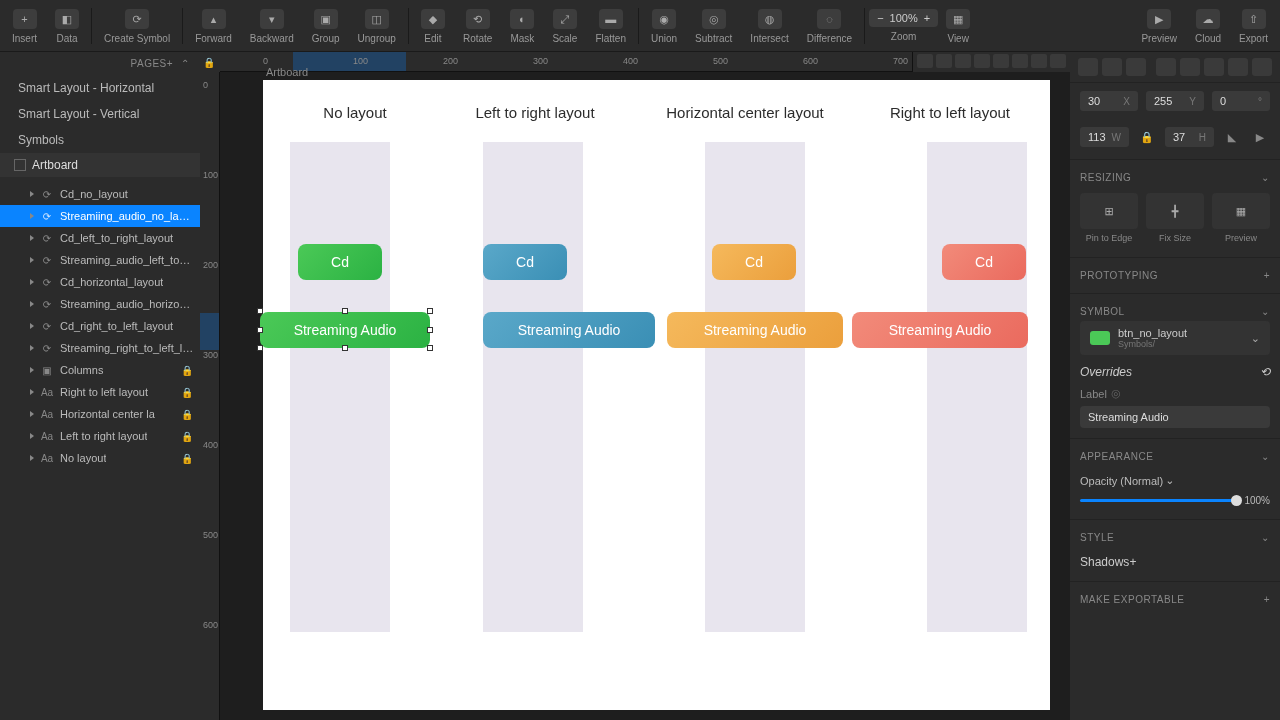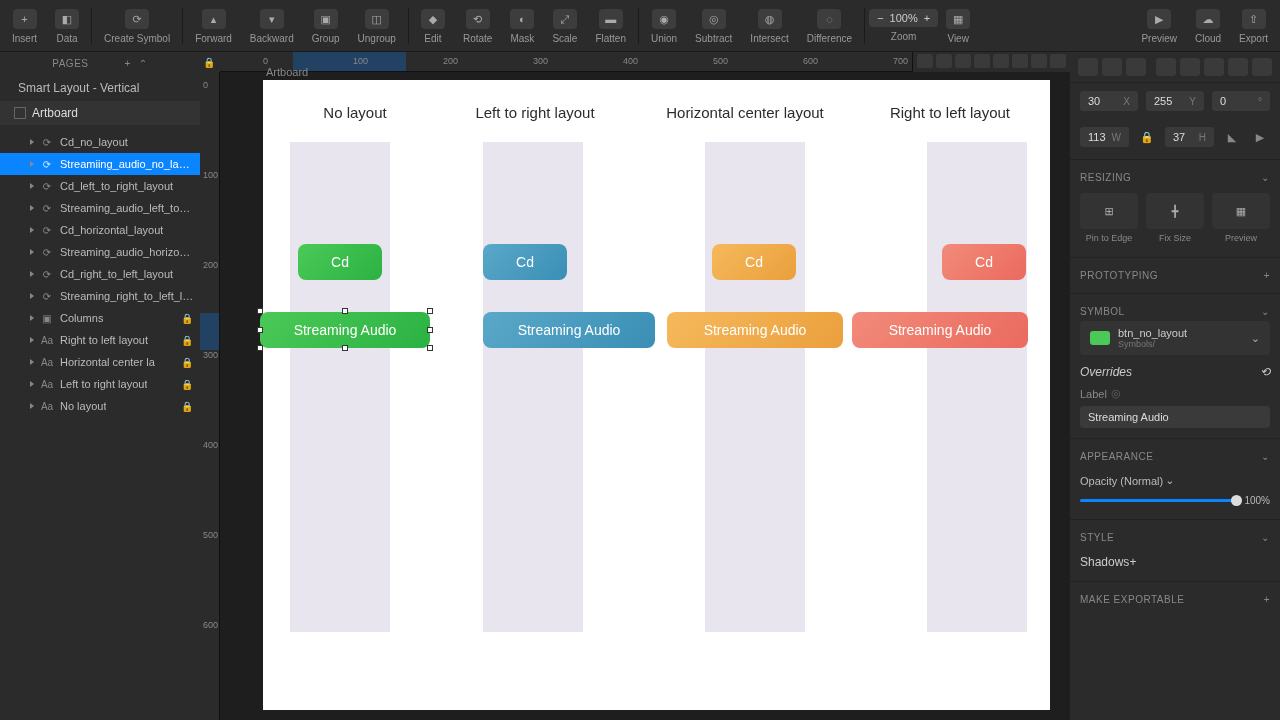--- a/index.html
+++ b/index.html
@@ -14,21 +14,21 @@
 .tool-sep { width: 1px; height: 36px; background: #1a1a1a; margin: 0 4px; }
 .zoom-group { display: flex; flex-direction: column; align-items: center; }
 .zoom-ctrl { display: flex; align-items: center; gap: 6px; background: #3d3d3d; border-radius: 4px; padding: 3px 8px; }
 .zoom-ctrl span { font-size: 11px; color: #ccc; }
 
 
 .main { display: flex; height: calc(720px - 52px); }
 
 
 .left-panel { width: 200px; background: #2b2b2b; display: flex; flex-direction: column; }
-.pages-header { display: flex; align-items: center; justify-content: center; padding: 6px 10px; font-size: 10px; letter-spacing: 0.5px; color: #888; gap: 36px; }
+.pages-header { display: flex; align-items: center; justify-content: flex-end; padding: 6px 10px; font-size: 10px; letter-spacing: 0.5px; color: #888; }
 .pages-header .icons { display: flex; gap: 8px; }
 .page-item { padding: 6px 18px; font-size: 12px; color: #bbb; cursor: pointer; }
 .layers { flex: 1; overflow: auto; padding-top: 6px; }
 .layer-row { display: flex; align-items: center; padding: 4px 6px; font-size: 11px; color: #bbb; cursor: pointer; gap: 6px; white-space: nowrap; overflow: hidden; }
 .layer-row .disc { width: 0; height: 0; border-left: 4px solid #888; border-top: 3px solid transparent; border-bottom: 3px solid transparent; flex-shrink: 0; }
 .layer-row.selected { background: #0a84ff; color: #fff; }
 .layer-row .layer-icon { width: 14px; height: 14px; flex-shrink: 0; display: flex; align-items: center; justify-content: center; font-size: 10px; color: #888; }
 .layer-row.selected .layer-icon { color: #cfe5ff; }
 .layer-row .lock { margin-left: auto; font-size: 10px; color: #666; }
 .layer-row .name { overflow: hidden; text-overflow: ellipsis; }
@@ -209,21 +209,23 @@
 
   <div class="left-panel">
     <div class="pages-header">
       <span>PAGES</span>
       <div class="icons">
           <span>+</span>
           <span>⌃</span>
         </div>
     </div>
     <div id="pages-list">
+        <div class="page-item">Smart Layout - Horizontal</div>
         <div class="page-item">Smart Layout - Vertical</div>
+        <div class="page-item">Symbols</div>
       </div>
     <div class="artboard-row">
       <span class="disc open"></span>
       <span class="checkbox"></span>
       <span style="font-size:12px;color:#ddd;font-weight:500">Artboard</span>
     </div>
     <div class="layers" id="layers-list">
         <div class="layer-row indent-2">
           <span class="disc"></span>
           <span class="layer-icon">⟳</span>

